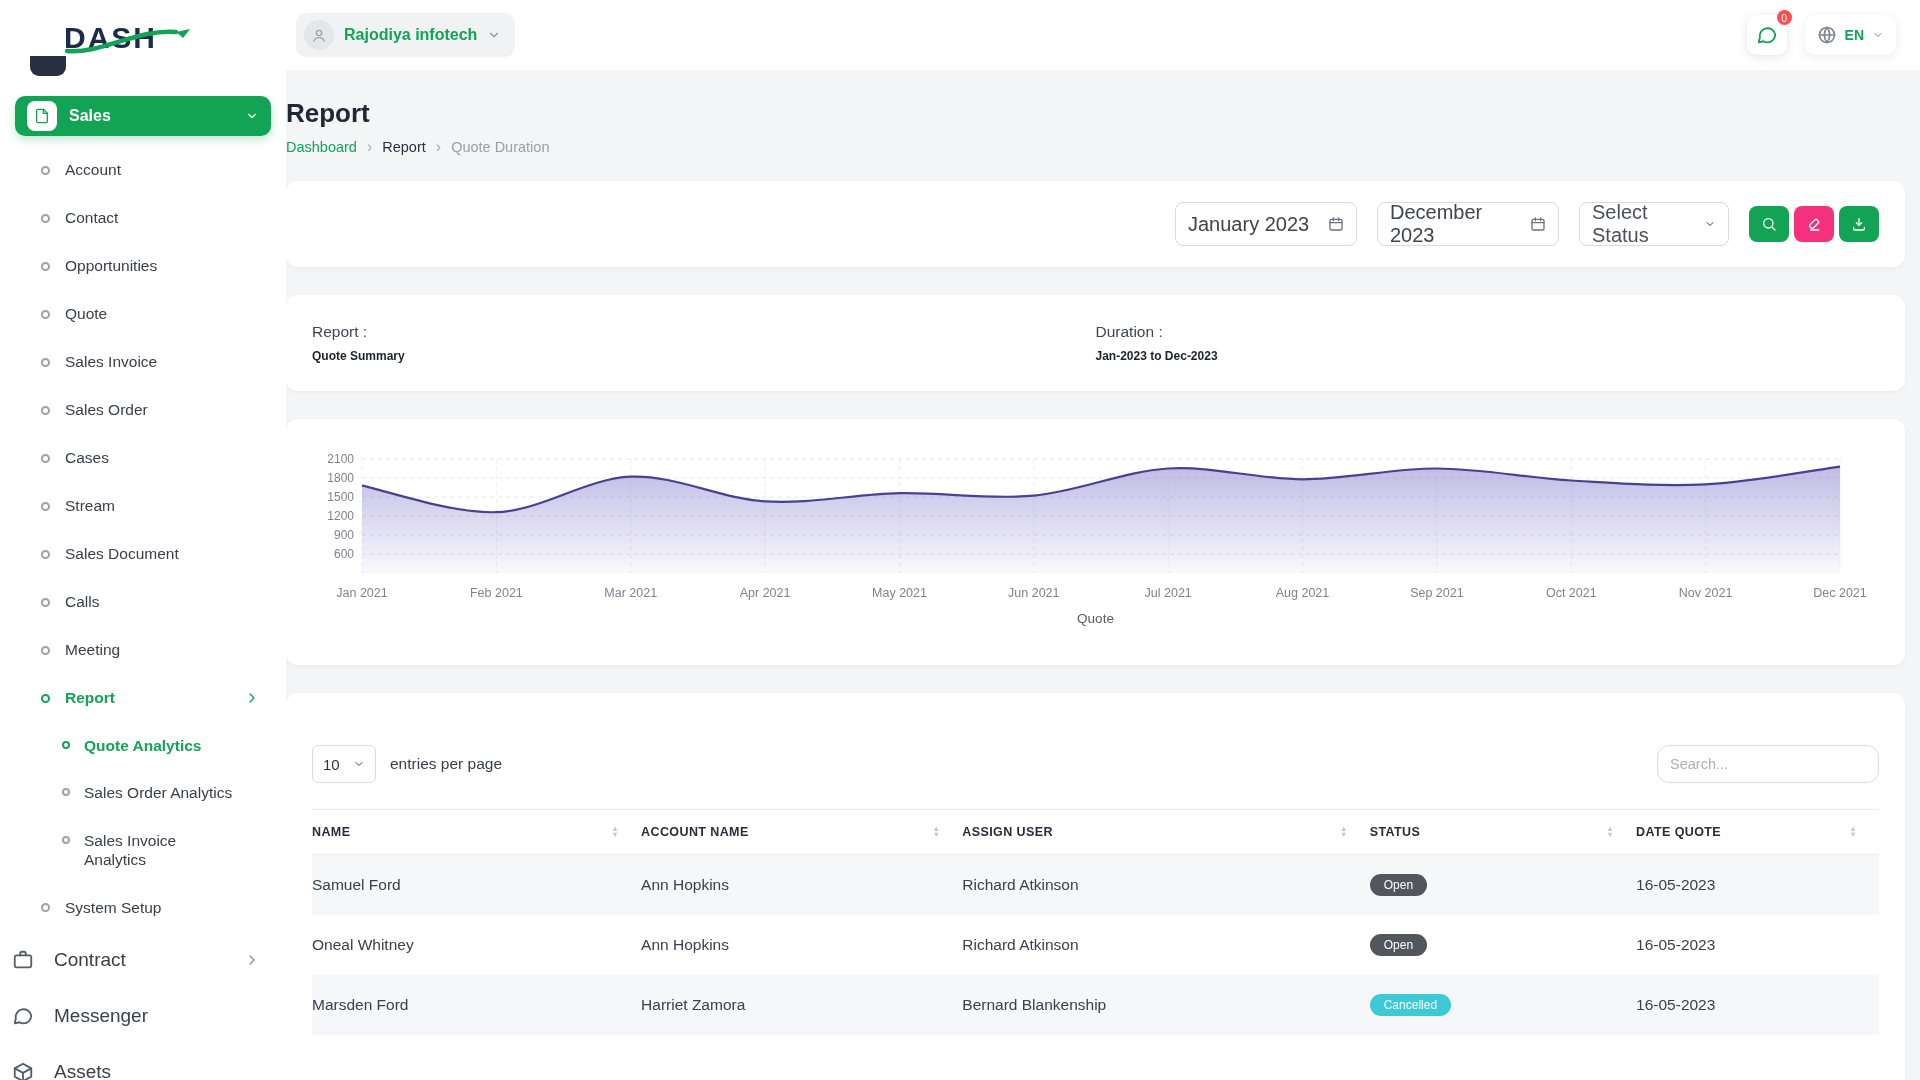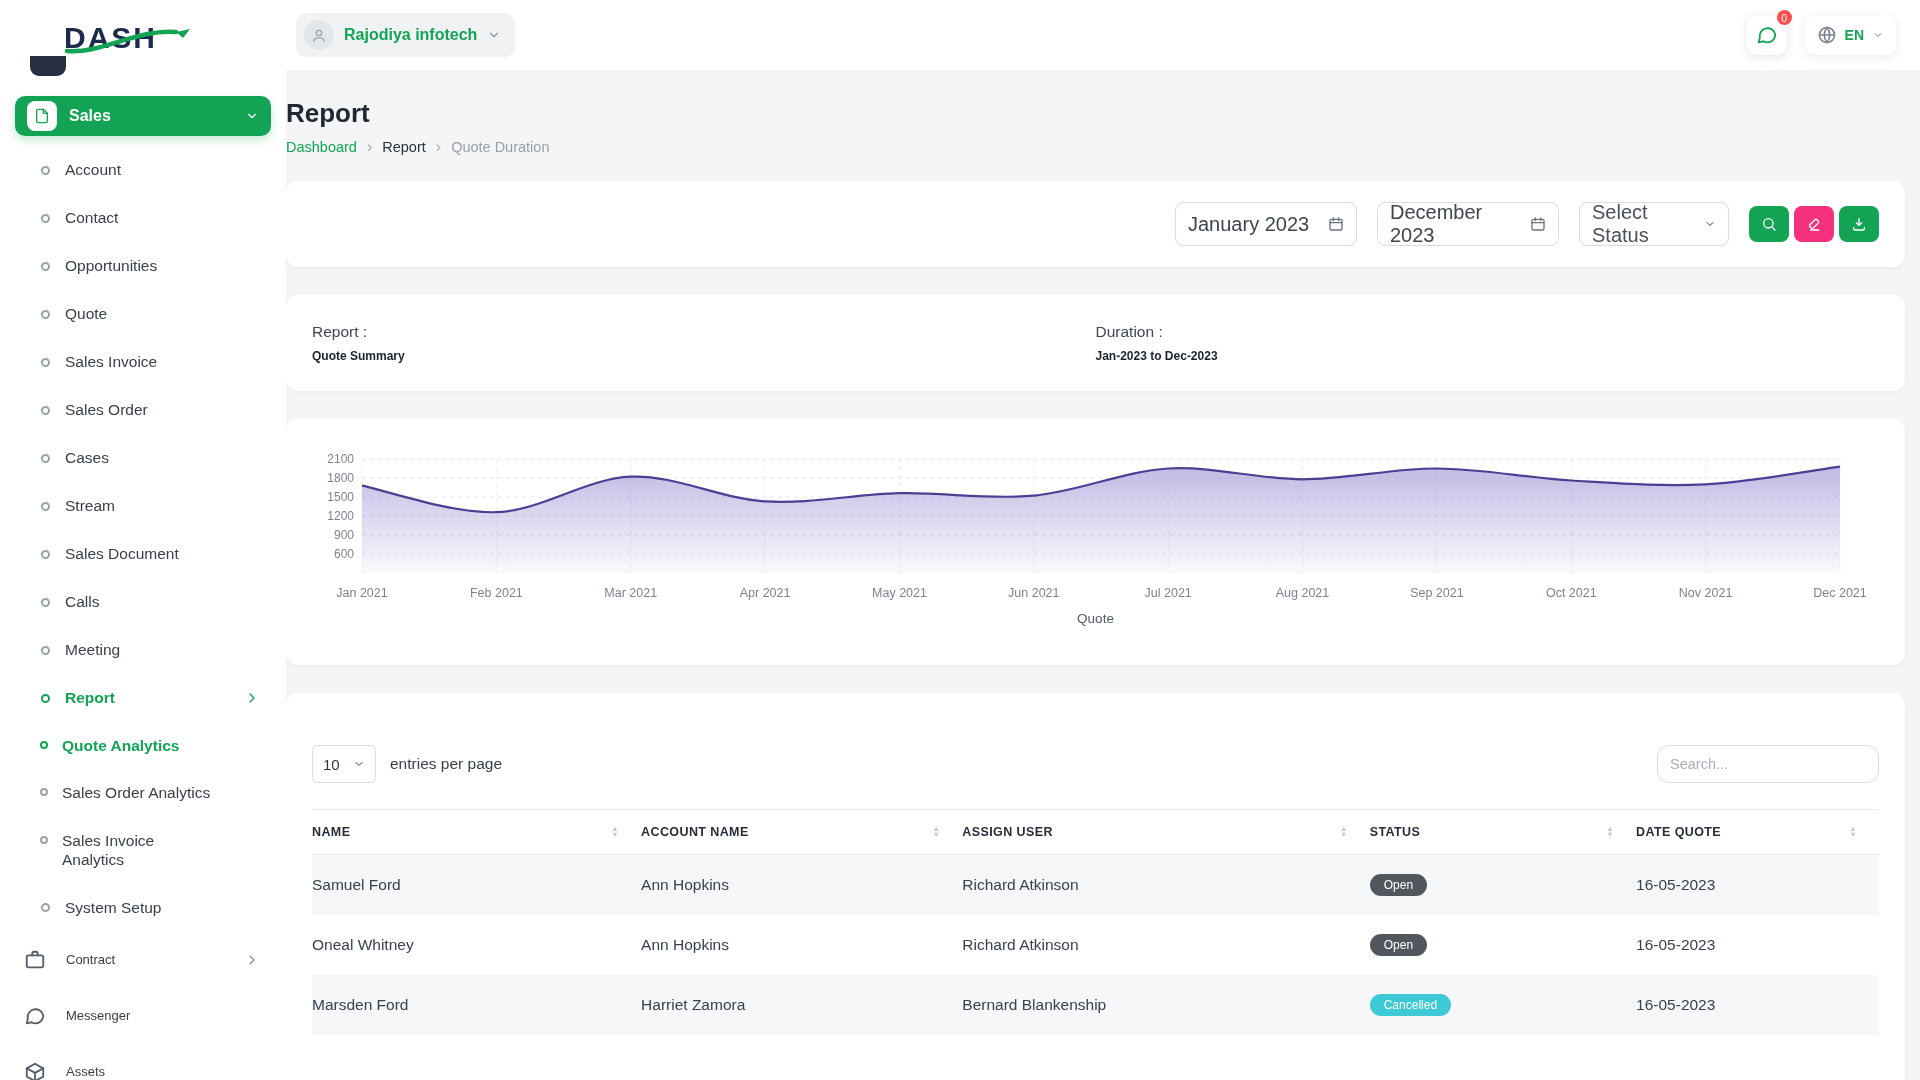--- a/index.html
+++ b/index.html
@@ -15,27 +15,27 @@
   .pill{margin:36px 15px 10px;height:40px;background:#12a454;border-radius:10px;display:flex;align-items:center;
     gap:12px;padding:0 12px;cursor:pointer;box-shadow:0 4px 10px rgba(18,164,84,.25);}
   .pill .sq{width:30px;height:30px;background:#fff;border-radius:8px;display:flex;align-items:center;justify-content:center;color:#12a454;}
   .pill .lbl{color:#fff;font-size:16px;font-weight:700;}
   .pill .chev{margin-left:auto;color:#fff;}
   .mi{display:flex;align-items:center;gap:15px;height:48px;padding-left:41px;font-size:15.5px;color:#39404a;cursor:pointer;}
   .donut{width:9px;height:9px;border:2px solid #9aa3ad;border-radius:50%;flex:none;background:#fff;}
   .mi.active{color:#12a454;font-weight:600;}
   .mi.active .donut{border-color:#12a454;}
   .mi .chev-r{margin-left:auto;margin-right:26px;color:#12a454;}
-  .sub{padding-left:40px;}
+  .sub{padding-left:62px;}
   .smi{display:flex;align-items:flex-start;gap:14px;padding:14px 28px 14px 0;font-size:15.5px;color:#39404a;cursor:pointer;line-height:1.25;}
   .smi .donut{width:8px;height:8px;margin-top:5px;}
   .smi.active{color:#12a454;font-weight:600;}
   .smi.active .donut{border-color:#12a454;}
   .smi .slbl{max-width:152px;}
-  .bi{display:flex;align-items:center;gap:18px;height:56px;padding-left:22px;font-size:13px;color:#39404a;cursor:pointer;}
+  .bi{display:flex;align-items:center;gap:18px;height:56px;padding-left:10px;font-size:19px;color:#39404a;cursor:pointer;}
   .bi .bicon{width:26px;display:flex;justify-content:center;color:#555e68;}
   .bi .chev-r{margin-left:auto;margin-right:26px;color:#8a929c;}
 
   
   .topbar{position:fixed;left:286px;right:0;top:0;height:70px;background:#fff;display:flex;align-items:center;
     padding:0 24px 0 10px;z-index:15;}
   .company{display:flex;align-items:center;gap:10px;background:#f1f2f4;border-radius:10px;height:44px;padding:0 14px 0 8px;cursor:pointer;}
   .avatar{width:30px;height:30px;border-radius:50%;background:#e3e7ea;display:flex;align-items:center;justify-content:center;color:#9aa4ae;}
   .company .cname{color:#12a454;font-size:16px;font-weight:600;}
   .company .chev{color:#8a929c;}

